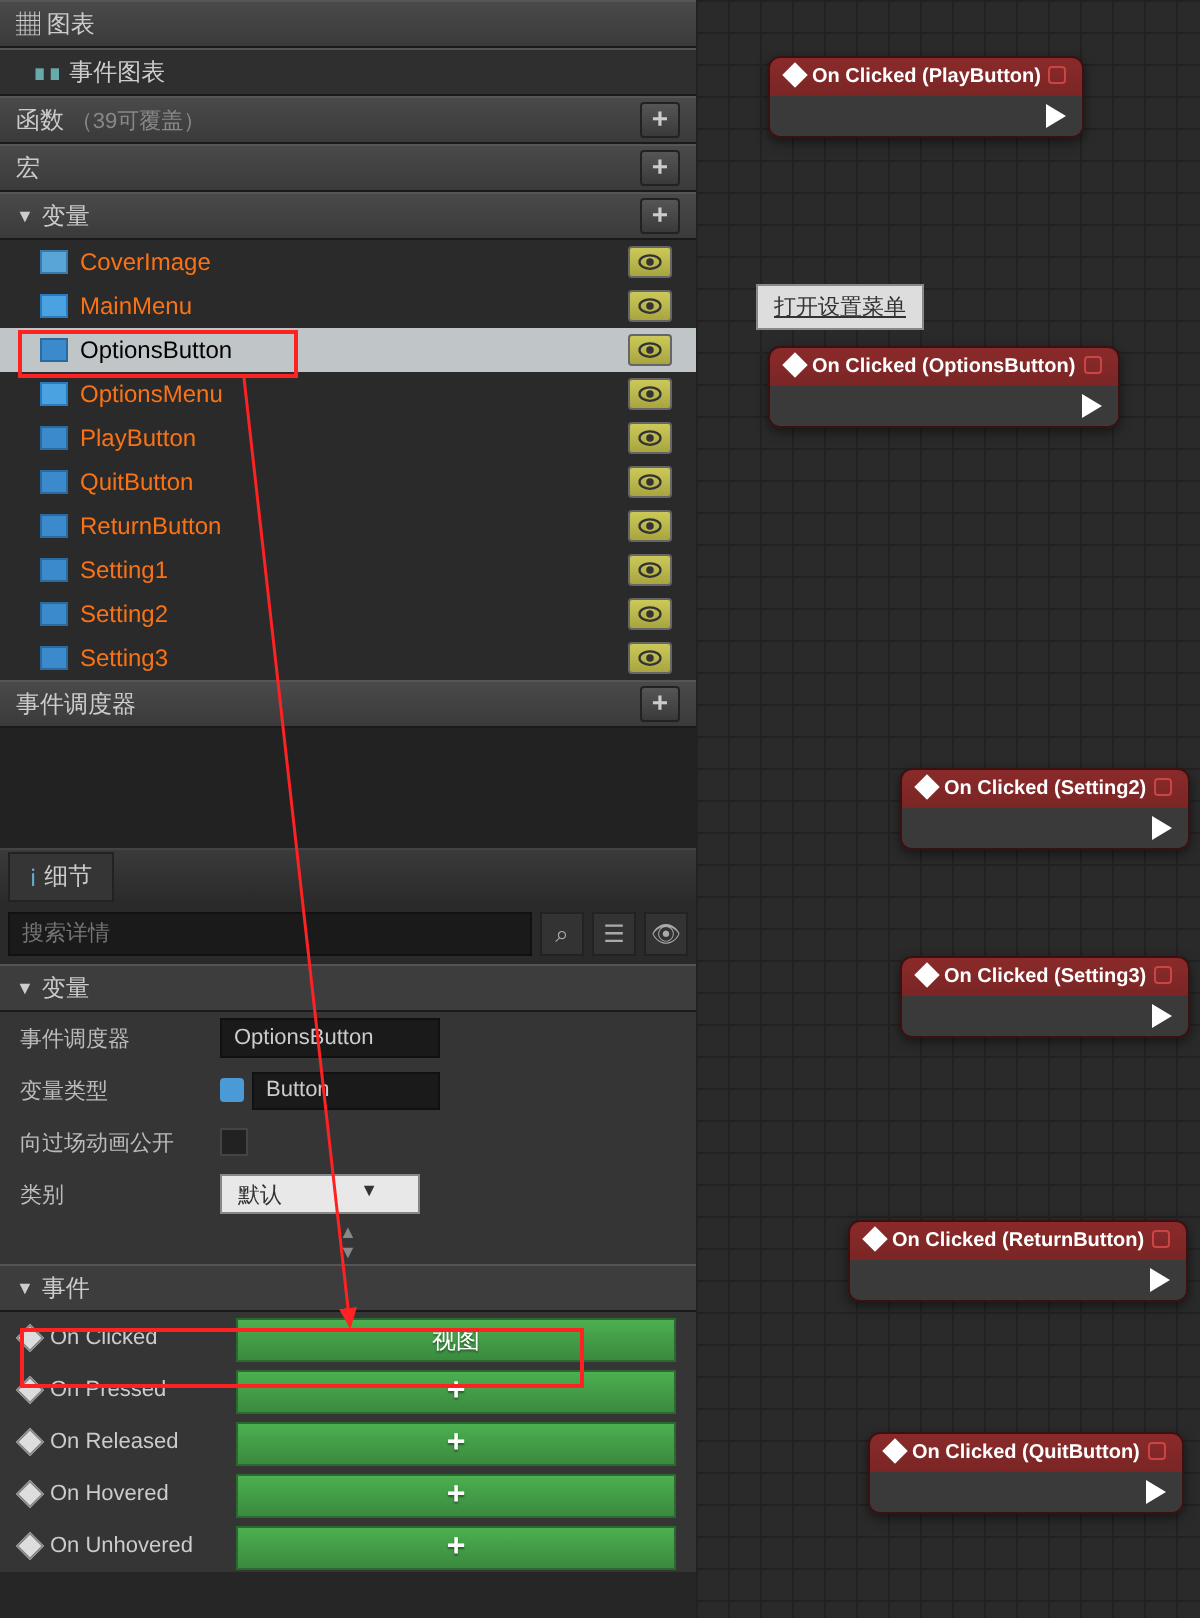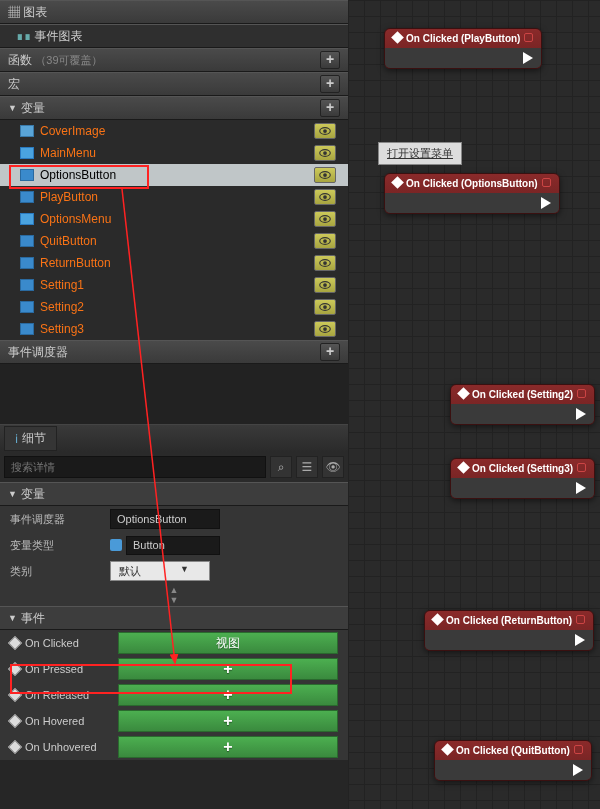--- a/index.html
+++ b/index.html
@@ -26,21 +26,21 @@
 .search-input{flex:1;background:#1a1a1a;border:1px solid #111;color:#888;font-size:11px;padding:4px 6px;height:22px}
 .search-btn{width:22px;height:22px;background:#333;border:1px solid #222;color:#aaa;display:flex;align-items:center;justify-content:center;font-size:12px}
 .prop-row{display:flex;align-items:center;padding:4px 10px;background:#353535;height:26px;font-size:11px;color:#bbb}
 .prop-label{width:100px}
 .prop-input{background:#1a1a1a;border:1px solid #111;color:#ccc;font-size:11px;padding:3px 6px;width:110px;height:20px}
 .type-pill{display:flex;align-items:center}
 .type-dot{width:12px;height:12px;background:#4a9ad8;border-radius:2px;margin-right:4px}
 .type-select{background:#1a1a1a;border:1px solid #111;color:#ccc;font-size:11px;padding:2px 20px 2px 6px;width:94px;height:19px}
 .checkbox{width:14px;height:14px;background:#222;border:1px solid #444}
 .dropdown{background:#e8e8e8;border:1px solid #888;color:#333;font-size:11px;padding:2px 20px 2px 8px;width:100px;height:20px}
-.event-row{display:flex;align-items:center;padding:3px 10px;background:#353535;height:26px;gap:8px}
+.event-row{display:flex;padding:3px 10px;background:#353535;height:26px;gap:8px}
 .event-label{display:flex;align-items:center;gap:5px;color:#ccc;font-size:11px;width:100px}
 .diamond{width:10px;height:10px;background:#ddd;transform:rotate(45deg);border:1px solid #888}
 .event-btn{flex:1;background:linear-gradient(#4caf50,#3a8a3e);border:1px solid #2a6a2e;color:#fff;font-size:12px;height:22px;display:flex;align-items:center;justify-content:center;cursor:pointer;text-shadow:0 1px 1px rgba(0,0,0,.4)}
 .plus{font-size:16px;font-weight:bold}
 .node{position:absolute;background:linear-gradient(#8a2a2a,#6a2020);border:1px solid #3a1010;border-radius:6px;padding:4px 8px;min-width:140px;box-shadow:0 2px 6px rgba(0,0,0,.5)}
 .node-header{display:flex;align-items:flex-start;gap:4px;color:#fff;font-size:10px;font-weight:bold}
 .node-diamond{width:9px;height:9px;background:#fff;transform:rotate(45deg)}
 .node-body{background:#3a3a3a;margin:4px -8px -4px;padding:4px 8px;border-radius:0 0 5px 5px;display:flex;justify-content:flex-end}
 .exec-pin{width:0;height:0;border-left:10px solid #fff;border-top:6px solid transparent;border-bottom:6px solid transparent}
 .tooltip{position:absolute;background:#ddd;border:1px solid #888;color:#333;font-size:11px;padding:3px 8px;z-index:5}
@@ -96,32 +96,32 @@
         <span class="icon icon-btn"></span>
         <span>OptionsButton</span>
         <span class="eye-col">
           <svg viewBox="0 0 16 12">
             <ellipse cx="8" cy="6" rx="7" ry="4.5" fill="none" stroke="#333" stroke-width="1.5"></ellipse>
             <circle cx="8" cy="6" r="2.5"></circle>
           </svg>
         </span>
       </div>
       <div class="list-item">
-        <span class="icon icon-btn"></span>
-        <span>PlayButton</span>
-        <span class="eye-col">
-          <svg viewBox="0 0 16 12">
-            <ellipse cx="8" cy="6" rx="7" ry="4.5" fill="none" stroke="#333" stroke-width="1.5"></ellipse>
-            <circle cx="8" cy="6" r="2.5"></circle>
-          </svg>
-        </span>
-      </div>
-      <div class="list-item">
         <span class="icon icon-widget"></span>
         <span>OptionsMenu</span>
+        <span class="eye-col">
+          <svg viewBox="0 0 16 12">
+            <ellipse cx="8" cy="6" rx="7" ry="4.5" fill="none" stroke="#333" stroke-width="1.5"></ellipse>
+            <circle cx="8" cy="6" r="2.5"></circle>
+          </svg>
+        </span>
+      </div>
+      <div class="list-item">
+        <span class="icon icon-btn"></span>
+        <span>PlayButton</span>
         <span class="eye-col">
           <svg viewBox="0 0 16 12">
             <ellipse cx="8" cy="6" rx="7" ry="4.5" fill="none" stroke="#333" stroke-width="1.5"></ellipse>
             <circle cx="8" cy="6" r="2.5"></circle>
           </svg>
         </span>
       </div>
       <div class="list-item">
         <span class="icon icon-btn"></span>
         <span>QuitButton</span>
@@ -201,20 +201,24 @@
       <input class="prop-input" value="OptionsButton" style="">
     </div>
   <div class="prop-row">
       <span class="prop-label">变量类型</span>
       <div class="type-pill">
         <span class="type-dot"></span>
         <div class="type-select">Button</div>
       </div>
     </div>
   <div class="prop-row">
+      <span class="prop-label">向过场动画公开</span>
+      <div class="checkbox"></div>
+    </div>
+  <div class="prop-row">
       <span class="prop-label">类别</span>
       <div class="dropdown"><span>默认</span> <span style="float:right;font-size:9px">▼</span></div>
     </div>
   <div class="expand-handle">▲<br>▼</div>
   <div class="section-header" style="background:#3d3d3d">
       <span class="arrow">▼</span>
       <span class="title">事件</span>
     </div>
   <div id="eventlist">
       <div class="event-row">
@@ -287,41 +291,41 @@
     <div class="node" style="left: 102px; top: 384px;">
       <div class="node-header">
         <span class="node-diamond"></span>
         <span>On Clicked (Setting2)</span>
         <span style="margin-left:auto;width:9px;height:9px;border:1.5px solid #c44;border-radius:2px"></span>
       </div>
       <div class="node-body">
         <span class="exec-pin"></span>
       </div>
     </div>
-    <div class="node" style="left: 102px; top: 458px;">
+    <div class="node" style="left: 102px; top: 478px;">
       <div class="node-header">
         <span class="node-diamond"></span>
         <span>On Clicked (Setting3)</span>
         <span style="margin-left:auto;width:9px;height:9px;border:1.5px solid #c44;border-radius:2px"></span>
       </div>
       <div class="node-body">
         <span class="exec-pin"></span>
       </div>
     </div>
     <div class="node" style="left: 76px; top: 610px;">
       <div class="node-header">
         <span class="node-diamond"></span>
         <span>On Clicked (ReturnButton)</span>
         <span style="margin-left:auto;width:9px;height:9px;border:1.5px solid #c44;border-radius:2px"></span>
       </div>
       <div class="node-body">
         <span class="exec-pin"></span>
       </div>
     </div>
-    <div class="node" style="left: 86px; top: 740px;">
+    <div class="node" style="left: 86px; top: 716px;">
       <div class="node-header">
         <span class="node-diamond"></span>
         <span>On Clicked (QuitButton)</span>
         <span style="margin-left:auto;width:9px;height:9px;border:1.5px solid #c44;border-radius:2px"></span>
       </div>
       <div class="node-body">
         <span class="exec-pin"></span>
       </div>
     </div>
     <div class="tooltip" style="left: 30px; top: 142px; text-decoration: underline;">打开设置菜单</div>

